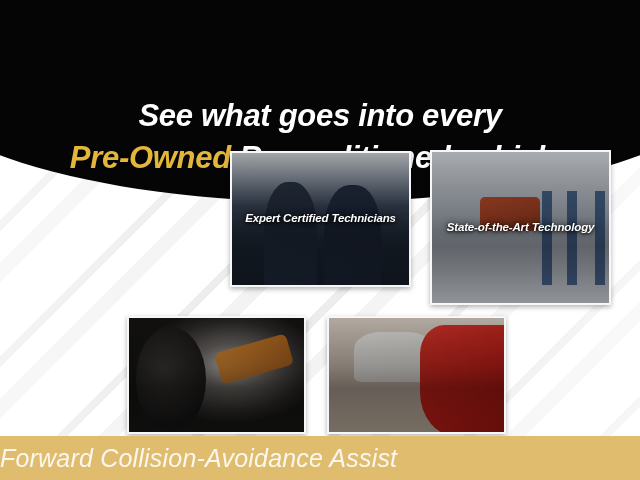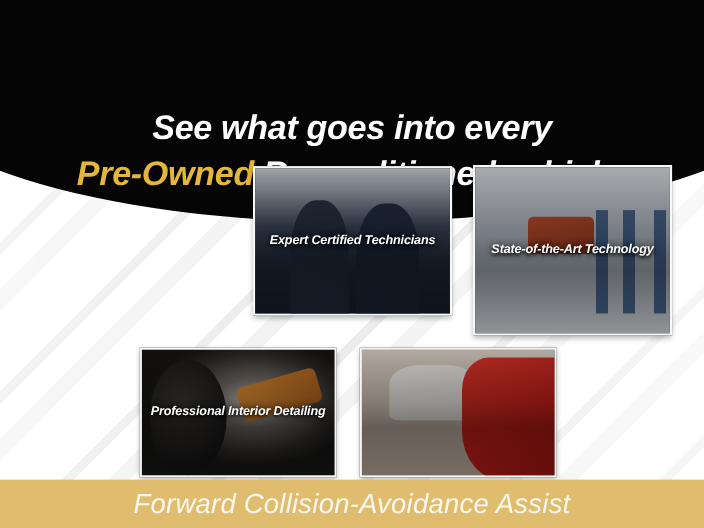--- a/index.html
+++ b/index.html
@@ -193,21 +193,21 @@
   }
 
   
   #banner {
     position: absolute;
     left: 0; right: 0; bottom: 0;
     height: 44px;
     background: #e0bd6e;
     display: flex;
     align-items: center;
-    justify-content: center;
+    justify-content: flex-start;
     z-index: 6;
   }
   #banner-text {
     color: #fbf7ef;
     font-family: "Liberation Sans", sans-serif;
     font-weight: normal;
     font-size: 25px;
     letter-spacing: 0.2px;
     white-space: nowrap;
   }
@@ -236,21 +236,20 @@
 
   <div class="card" id="card-3">
     <div class="card-photo ph-shop"></div>
     <div class="card-shade"></div>
     <div class="card-label">State-of-the-Art Technology</div>
   </div>
 
   <div class="card" id="card-4">
     <div class="card-photo ph-detail"></div>
     <div class="card-shade"></div>
-    <div class="card-label">Professional Interior Detailing</div>
   </div>
 
   <div class="card" id="card-5">
     <div class="card-photo ph-final"></div>
     <div class="card-shade"></div>
   </div>
 
   <div id="banner">
     <div id="banner-text">Forward Collision-Avoidance Assist</div>
   </div>

